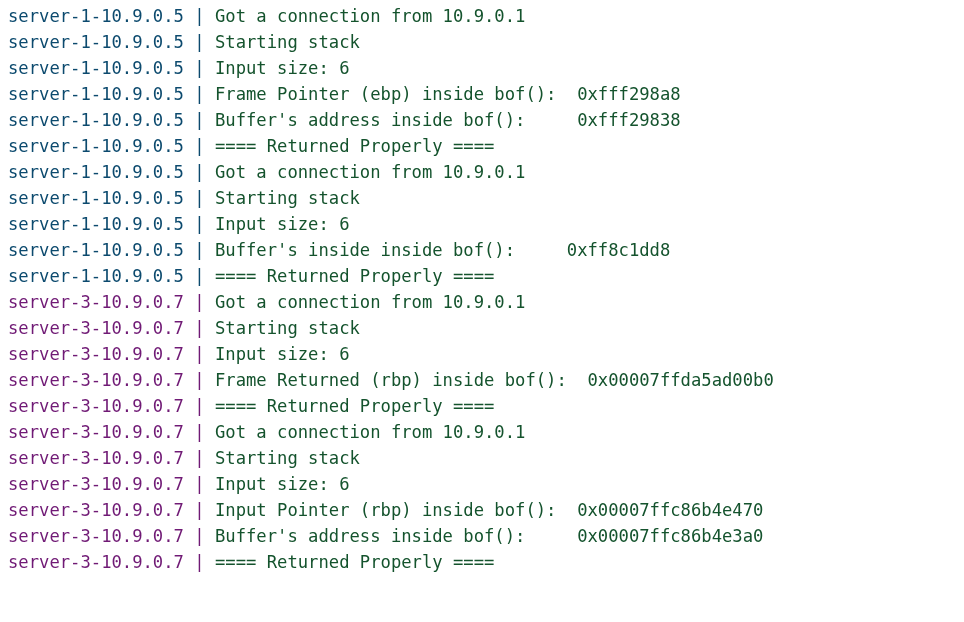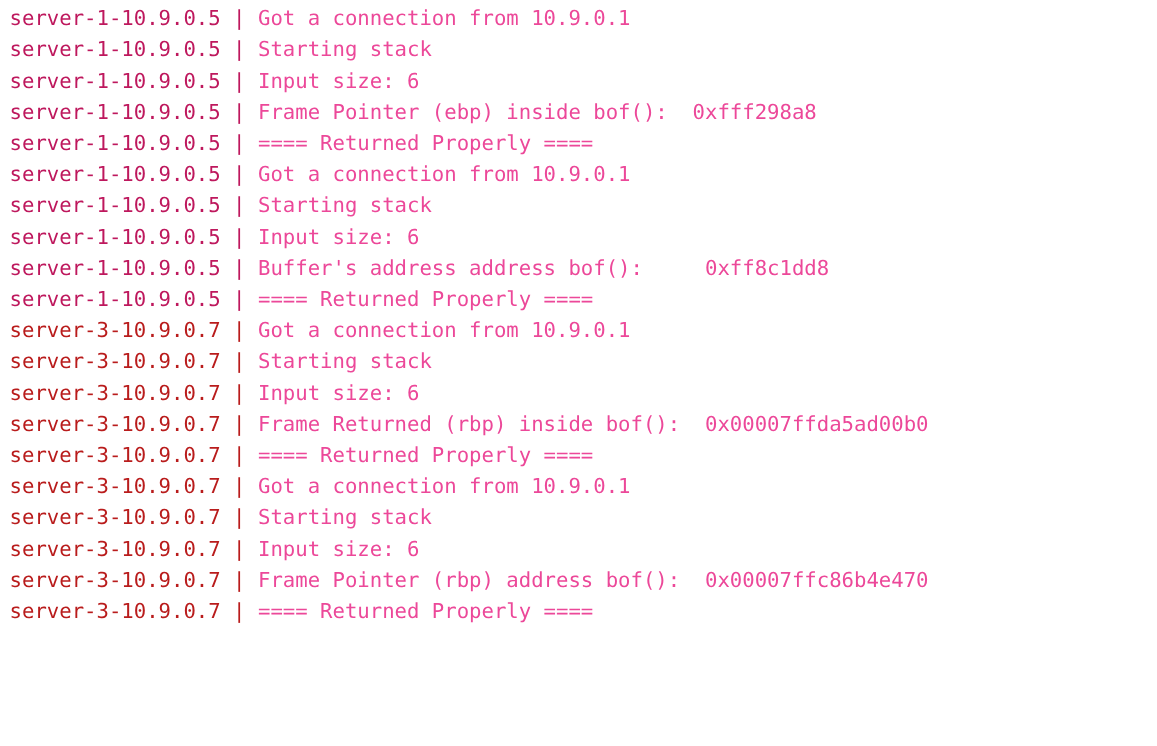--- a/index.html
+++ b/index.html
@@ -36,51 +36,53 @@
   .log-prefix {
     display: inline;
   }
 
   .log-sep {
     display: inline;
   }
 
   .log-msg {
     display: inline;
-    color: #ec4899;
+    color: #14532d;
   }
 
   .svc-cyan .log-prefix,
   .svc-cyan .log-sep {
-    color: #be185d;
+    color: #0c4a6e;
   }
 
   .svc-olive .log-prefix,
   .svc-olive .log-sep {
-    color: #b91c1c;
+    color: #701a75;
     margin-top: 28px;
   }
 </style>
 </head>
 <body>
 
 <div id="log-console">
     <div class="log-line svc-cyan"><span class="log-prefix">server-1-10.9.0.5</span><span class="log-sep"> | </span><span class="log-msg">Got a connection from 10.9.0.1</span></div>
     <div class="log-line svc-cyan"><span class="log-prefix">server-1-10.9.0.5</span><span class="log-sep"> | </span><span class="log-msg">Starting stack</span></div>
     <div class="log-line svc-cyan"><span class="log-prefix">server-1-10.9.0.5</span><span class="log-sep"> | </span><span class="log-msg">Input size: 6</span></div>
     <div class="log-line svc-cyan"><span class="log-prefix">server-1-10.9.0.5</span><span class="log-sep"> | </span><span class="log-msg">Frame Pointer (ebp) inside bof():  0xfff298a8</span></div>
+    <div class="log-line svc-cyan"><span class="log-prefix">server-1-10.9.0.5</span><span class="log-sep"> | </span><span class="log-msg">Buffer's address inside bof():     0xfff29838</span></div>
     <div class="log-line svc-cyan"><span class="log-prefix">server-1-10.9.0.5</span><span class="log-sep"> | </span><span class="log-msg">==== Returned Properly ====</span></div>
     <div class="log-line svc-cyan"><span class="log-prefix">server-1-10.9.0.5</span><span class="log-sep"> | </span><span class="log-msg">Got a connection from 10.9.0.1</span></div>
     <div class="log-line svc-cyan"><span class="log-prefix">server-1-10.9.0.5</span><span class="log-sep"> | </span><span class="log-msg">Starting stack</span></div>
     <div class="log-line svc-cyan"><span class="log-prefix">server-1-10.9.0.5</span><span class="log-sep"> | </span><span class="log-msg">Input size: 6</span></div>
-    <div class="log-line svc-cyan"><span class="log-prefix">server-1-10.9.0.5</span><span class="log-sep"> | </span><span class="log-msg">Buffer's address address bof():     0xff8c1dd8</span></div>
+    <div class="log-line svc-cyan"><span class="log-prefix">server-1-10.9.0.5</span><span class="log-sep"> | </span><span class="log-msg">Buffer's inside inside bof():     0xff8c1dd8</span></div>
     <div class="log-line svc-cyan"><span class="log-prefix">server-1-10.9.0.5</span><span class="log-sep"> | </span><span class="log-msg">==== Returned Properly ====</span></div>
     <div class="log-line svc-olive"><span class="log-prefix">server-3-10.9.0.7</span><span class="log-sep"> | </span><span class="log-msg">Got a connection from 10.9.0.1</span></div>
     <div class="log-line svc-olive"><span class="log-prefix">server-3-10.9.0.7</span><span class="log-sep"> | </span><span class="log-msg">Starting stack</span></div>
     <div class="log-line svc-olive"><span class="log-prefix">server-3-10.9.0.7</span><span class="log-sep"> | </span><span class="log-msg">Input size: 6</span></div>
     <div class="log-line svc-olive"><span class="log-prefix">server-3-10.9.0.7</span><span class="log-sep"> | </span><span class="log-msg">Frame Returned (rbp) inside bof():  0x00007ffda5ad00b0</span></div>
     <div class="log-line svc-olive"><span class="log-prefix">server-3-10.9.0.7</span><span class="log-sep"> | </span><span class="log-msg">==== Returned Properly ====</span></div>
     <div class="log-line svc-olive"><span class="log-prefix">server-3-10.9.0.7</span><span class="log-sep"> | </span><span class="log-msg">Got a connection from 10.9.0.1</span></div>
     <div class="log-line svc-olive"><span class="log-prefix">server-3-10.9.0.7</span><span class="log-sep"> | </span><span class="log-msg">Starting stack</span></div>
     <div class="log-line svc-olive"><span class="log-prefix">server-3-10.9.0.7</span><span class="log-sep"> | </span><span class="log-msg">Input size: 6</span></div>
-    <div class="log-line svc-olive"><span class="log-prefix">server-3-10.9.0.7</span><span class="log-sep"> | </span><span class="log-msg">Frame Pointer (rbp) address bof():  0x00007ffc86b4e470</span></div>
+    <div class="log-line svc-olive"><span class="log-prefix">server-3-10.9.0.7</span><span class="log-sep"> | </span><span class="log-msg">Input Pointer (rbp) inside bof():  0x00007ffc86b4e470</span></div>
+    <div class="log-line svc-olive"><span class="log-prefix">server-3-10.9.0.7</span><span class="log-sep"> | </span><span class="log-msg">Buffer's address inside bof():     0x00007ffc86b4e3a0</span></div>
     <div class="log-line svc-olive"><span class="log-prefix">server-3-10.9.0.7</span><span class="log-sep"> | </span><span class="log-msg">==== Returned Properly ====</span></div>
   </div>
 
 </body></html>

